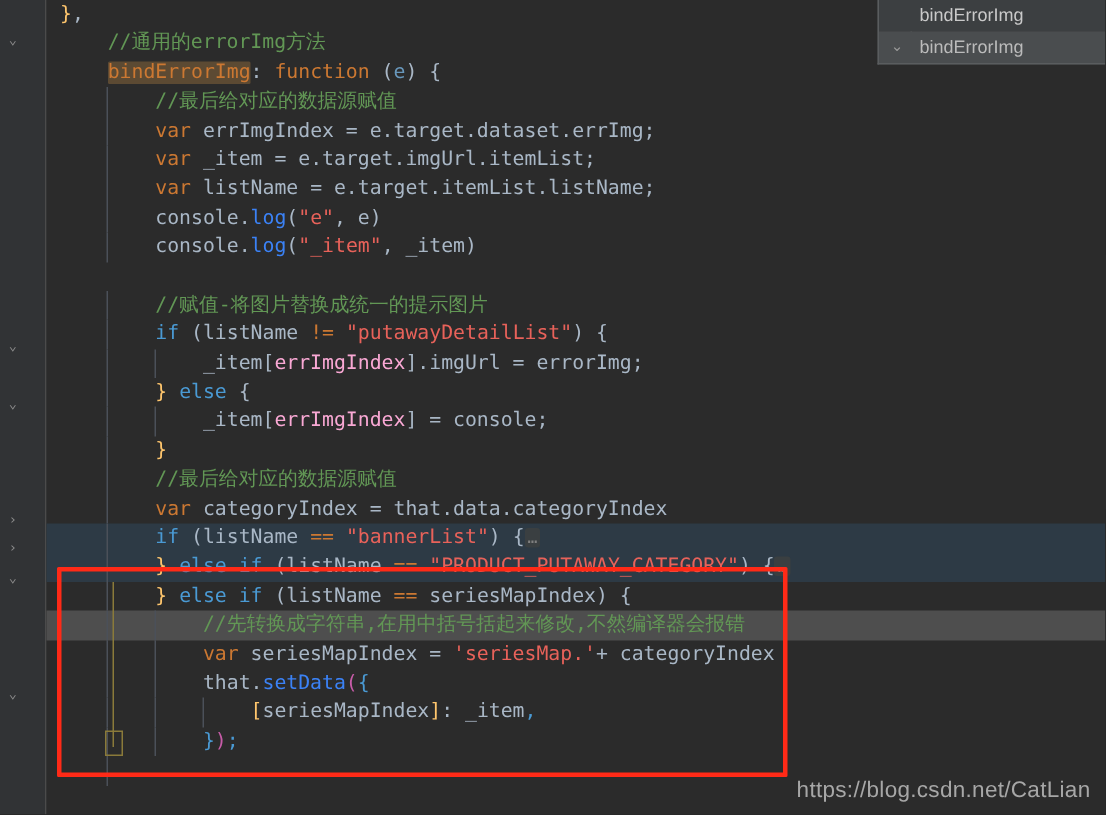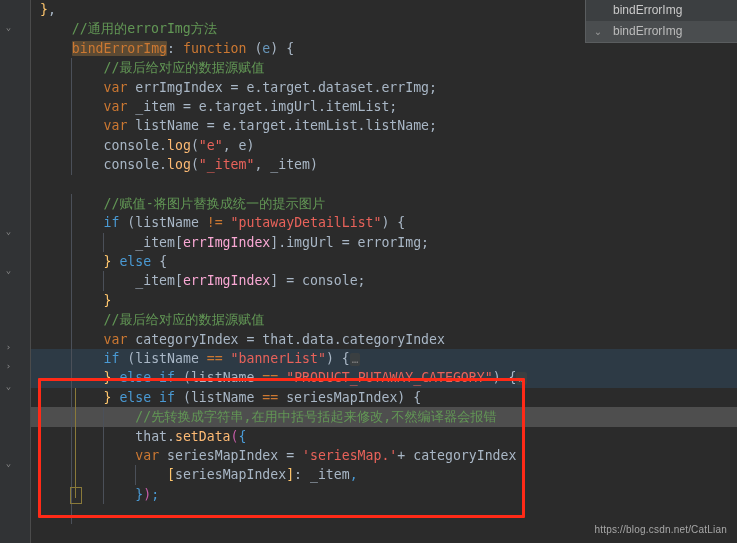--- a/index.html
+++ b/index.html
@@ -32,21 +32,21 @@
     position:relative;height:19.4px;line-height:19.4px;
     font-size:13.2px;letter-spacing:0px;white-space:pre;color:#a9b7c6;
     padding-left:9px;
   }
   .line.sel{background:#2d3a45;}
   .line.curr{background:#4e4e4e;}
 
   
   .kw   {color:#cc7832;}      
   .ctl  {color:#4a9ad4;}      
-  .fn   {color:#fdba74;text-align:center;}      
+  .fn   {color:#3b82f6;text-align:center;}      
   .str  {color:#e8625a;}      
   .cmt  {color:#629755;}      
   .num  {color:#6897bb;}
   .plain{color:#a9b7c6;}
   .prop {color:#f9a8d4;}
   .brk  {color:#ffc66d;}
   .this {color:#4a9ad4;}
   .pink {color:#c75ca8;}
   .fld  {color:#808080;background:#3a3f41;border-radius:2px;padding:0 2px;font-size:11px;}
   .hl-name{color:#cc7832;background:#5c4a33;border-radius:1px;}
@@ -85,21 +85,21 @@
   }
   .peek-row .txt{position:absolute;left:27px;}
   .peek-row.r0{color:#c9c9c9;background:#3c3f41;}
   .peek-row.r1{background:#4a4d4f;}
   .peek-rail{position:absolute;left:21px;top:0;width:1px;height:43px;background:#5f6263;}
 
   
   .watermark{
     position:absolute;right:10px;bottom:8px;
     font-family:"Liberation Sans",sans-serif;
-    font-size:10px;color:#a7a7a7;letter-spacing:.2px;
+    font-size:15px;color:#a7a7a7;letter-spacing:.2px;
   }
 </style>
 </head>
 <body>
 
 <div id="root">
 
   <div class="gutter">
     <div id="gutter-marks">
         <div class="fold-chev" style="top: 22px;">⌄</div>
@@ -130,22 +130,22 @@
         <div class="line"><span class="iguide" style="left: 40px;"></span><span class="iguide" style="left: 72px;"></span><span>            </span><span class="plain">_item[</span><span class="prop">errImgIndex</span><span class="plain">].imgUrl = errorImg;</span></div>
         <div class="line"><span class="iguide" style="left: 40px;"></span><span>        </span><span class="brk">} </span><span class="ctl">else</span><span class="plain"> {</span></div>
         <div class="line"><span class="iguide" style="left: 40px;"></span><span class="iguide" style="left: 72px;"></span><span>            </span><span class="plain">_item[</span><span class="prop">errImgIndex</span><span class="plain">] = console;</span></div>
         <div class="line"><span class="iguide" style="left: 40px;"></span><span>        </span><span class="brk">}</span></div>
         <div class="line"><span class="iguide" style="left: 40px;"></span><span>        </span><span class="cmt">//最后给对应的数据源赋值</span></div>
         <div class="line"><span class="iguide" style="left: 40px;"></span><span>        </span><span class="kw">var</span><span class="plain"> categoryIndex = that.data.categoryIndex</span></div>
         <div class="line sel"><span class="iguide" style="left: 40px;"></span><span>        </span><span class="ctl">if</span><span class="plain"> (listName </span><span class="kw">==</span><span class="plain"> </span><span class="str">"bannerList"</span><span class="plain">) {</span><span class="fld">…</span></div>
         <div class="line sel"><span class="iguide" style="left: 40px;"></span><span>        </span><span class="brk">} </span><span class="ctl">else if</span><span class="plain"> (listName </span><span class="kw">==</span><span class="plain"> </span><span class="str">"PRODUCT_PUTAWAY_CATEGORY"</span><span class="plain">) {</span><span class="fld">…</span></div>
         <div class="line"><span class="iguide" style="left: 40px;"></span><span>        </span><span class="brk">} </span><span class="ctl">else if</span><span class="plain"> (listName </span><span class="kw">==</span><span class="plain"> seriesMapIndex) {</span></div>
         <div class="line curr"><span class="iguide" style="left: 40px;"></span><span class="iguide" style="left: 72px;"></span><span>            </span><span class="cmt">//先转换成字符串,在用中括号括起来修改,不然编译器会报错</span></div>
+        <div class="line"><span class="iguide" style="left: 40px;"></span><span class="iguide" style="left: 72px;"></span><span>            </span><span class="kw">var</span><span class="plain"> seriesMapIndex = </span><span class="str">'seriesMap.'</span><span class="plain">+ categoryIndex</span></div>
         <div class="line"><span class="iguide" style="left: 40px;"></span><span class="iguide" style="left: 72px;"></span><span>            </span><span class="plain">that.</span><span class="fn">setData</span><span class="pink">(</span><span class="this">{</span></div>
-        <div class="line"><span class="iguide" style="left: 40px;"></span><span class="iguide" style="left: 72px;"></span><span>            </span><span class="kw">var</span><span class="plain"> seriesMapIndex = </span><span class="str">'seriesMap.'</span><span class="plain">+ categoryIndex</span></div>
         <div class="line"><span class="iguide" style="left: 40px;"></span><span class="iguide" style="left: 72px;"></span><span class="iguide" style="left: 104px;"></span><span>                </span><span class="brk">[</span><span class="plain">seriesMapIndex</span><span class="brk">]</span><span class="plain">: _item</span><span class="this">,</span></div>
         <div class="line"><span class="iguide" style="left: 40px;"></span><span class="iguide" style="left: 72px;"></span><span>            </span><span class="this">}</span><span class="pink">)</span><span class="this">;</span></div>
         <div class="line"><span class="iguide" style="left: 40px;"></span></div>
       </div>
   </div>
 
   <div class="brace-guide" style="left:75px; top:388px; height:110px;"></div>
   <div class="brace-box" style="left:70px; top:487px; width:12px; height:17px;"></div>
 
   <div class="redbox" style="left:38px; top:378px; width:487px; height:140px;"></div>

